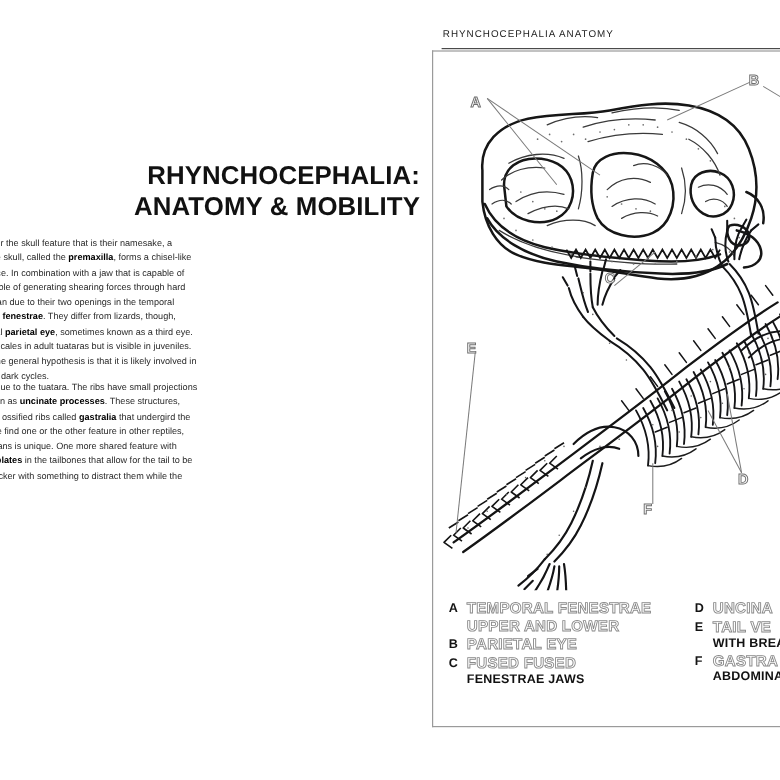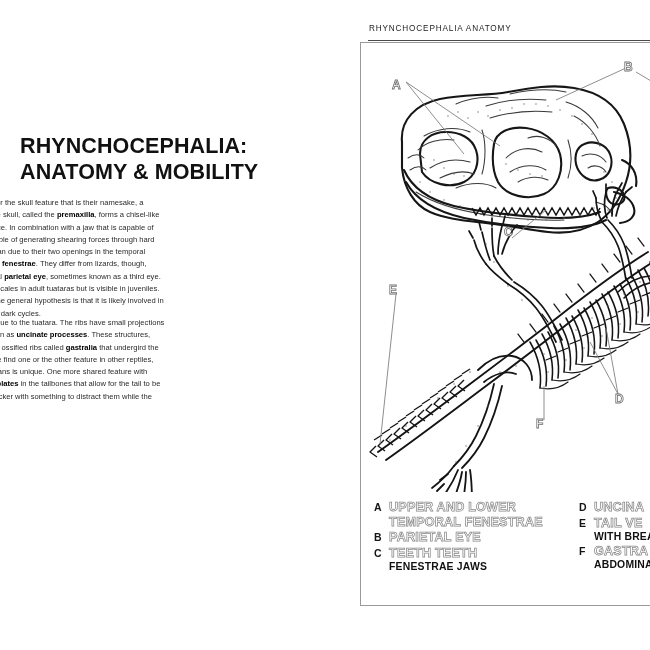--- a/index.html
+++ b/index.html
@@ -24,20 +24,21 @@
   }
   #article-title {
     position: absolute;
     left: 48px; top: 133px;
     width: 330px;
     font-size: 21.5px;
     font-weight: bold;
     line-height: 1.22;
     letter-spacing: 0.1px;
     color: #111;
+    text-align: right;
   }
   .body-copy {
     position: absolute;
     left: 14px;
     width: 252px;
     font-size: 7.6px;
     line-height: 1.62;
     color: #2a2a2a;
     text-align: left;
   }
@@ -471,32 +472,32 @@
   <div class="callout" style="left:389px; top:283px;">E</div>
   <div class="callout" style="left:615px; top:392px;">D</div>
   <div class="callout" style="left:536px; top:417px;">F</div>
 
   <div id="legend">
 
     <div class="legend-col" id="legend-col-left">
 
       <div class="legend-row">
         <span class="legend-key">A</span>
+        <div class="legend-main">TEMPORAL FENESTRAE</div>
         <div class="legend-main">UPPER AND LOWER</div>
-        <div class="legend-main">TEMPORAL FENESTRAE</div>
       </div>
 
       <div class="legend-row">
         <span class="legend-key">B</span>
         <div class="legend-main">PARIETAL EYE</div>
       </div>
 
       <div class="legend-row">
         <span class="legend-key">C</span>
-        <div class="legend-main">TEETH TEETH</div>
+        <div class="legend-main">FUSED FUSED</div>
         <div class="legend-sub">FENESTRAE JAWS</div>
       </div>
 
     </div>
 
     <div class="legend-col" id="legend-col-right">
 
       <div class="legend-row">
         <span class="legend-key">D</span>
         <div class="legend-main">UNCINA</div>

